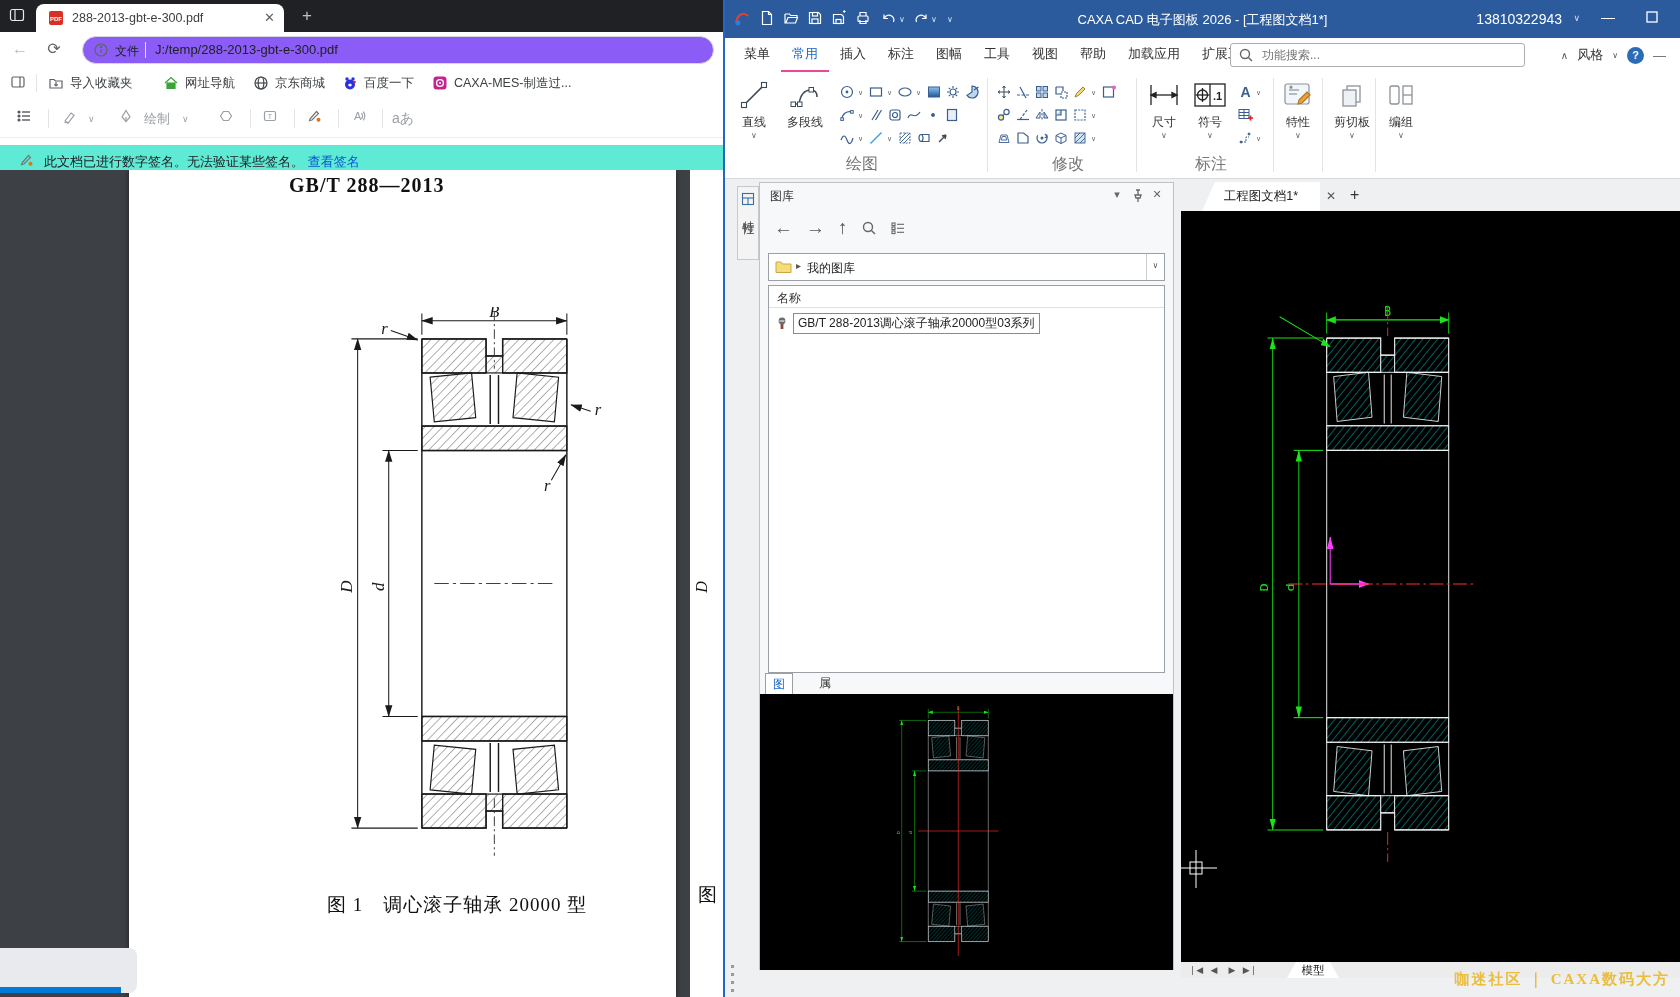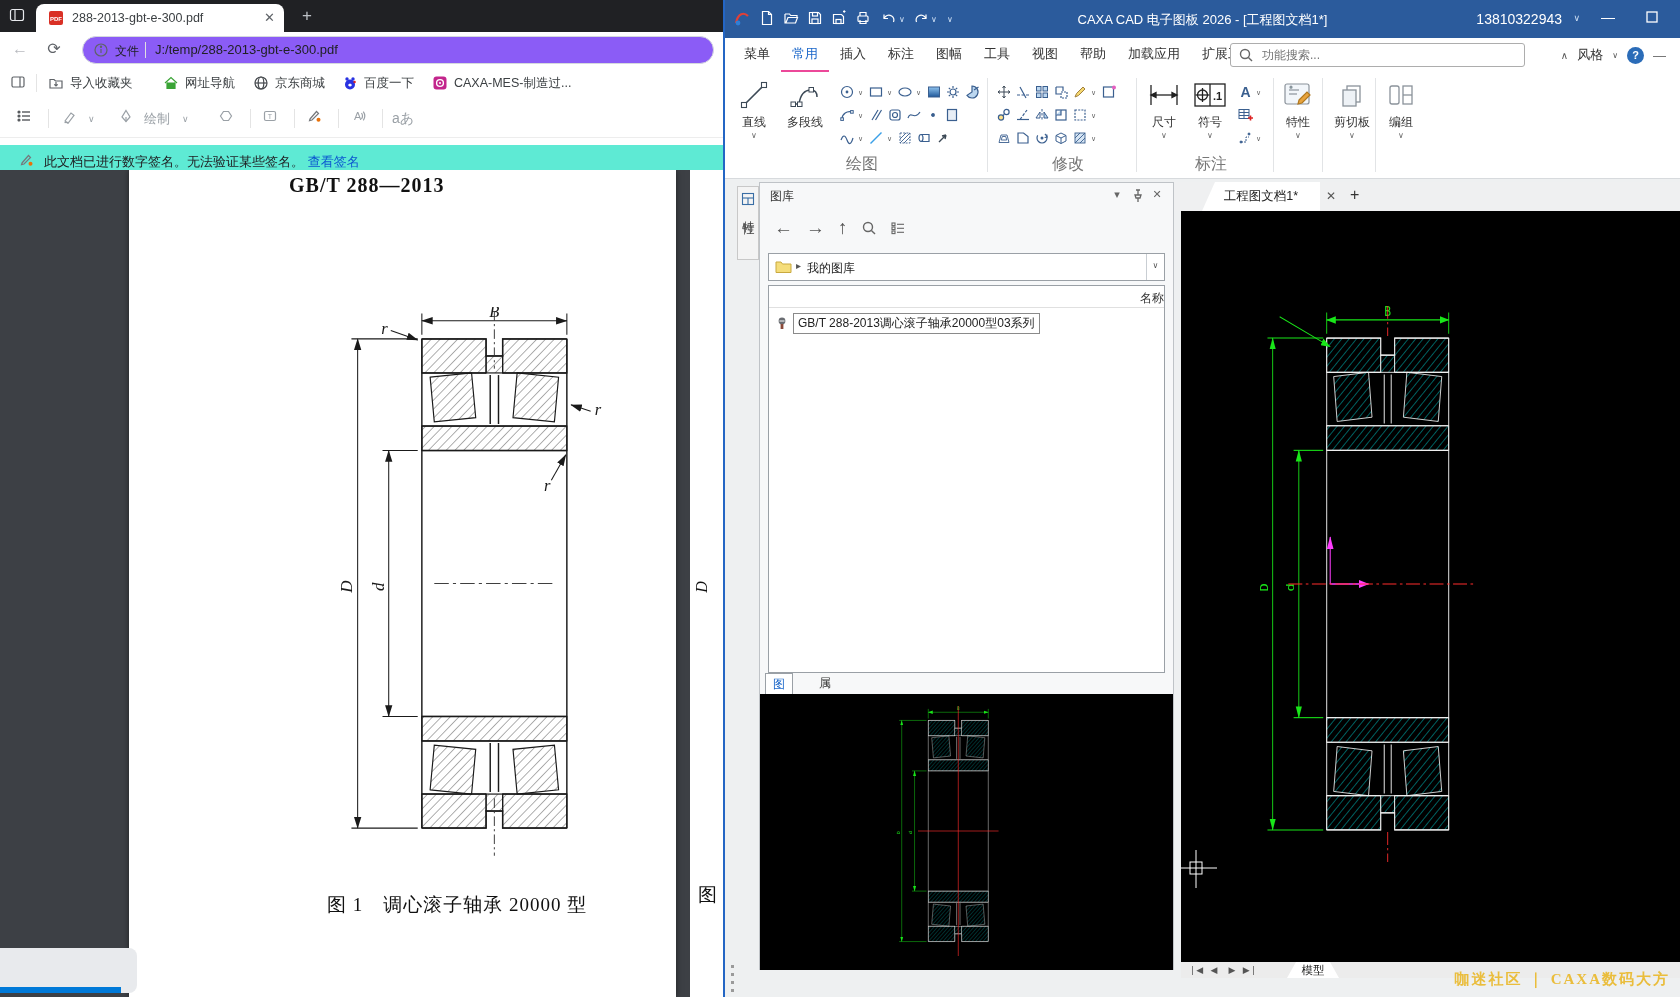--- a/index.html
+++ b/index.html
@@ -78,21 +78,21 @@
   .phead .pt{position:absolute;left:10px;top:5px;font-size:12px;color:#333;}
   .phic{position:absolute;top:5px;color:#666;font-size:11px;width:16px;text-align:center;cursor:pointer;}
   .ptools{position:absolute;left:0;top:24px;width:100%;height:42px;display:flex;align-items:center;gap:13px;padding-left:14px;box-sizing:border-box;color:#555;}
   .ptools .ti{font-size:19px;cursor:pointer;}
   .pcrumb{position:absolute;left:8px;top:70px;right:8px;height:26px;background:#fff;border:1px solid #9aa0a6;}
   .pcrumb .fold{position:absolute;left:6px;top:5px;}
   .pcrumb .car{position:absolute;left:27px;top:6px;color:#555;font-size:10px;}
   .pcrumb .bl{position:absolute;left:38px;top:6px;font-size:12px;color:#222;}
   .pcrumb .dd{position:absolute;right:0;top:0;width:17px;height:100%;border-left:1px solid #c9ced3;color:#555;font-size:8px;text-align:center;line-height:24px;cursor:pointer;}
   .plist{position:absolute;left:8px;top:102px;right:8px;height:386px;background:#fff;border:1px solid #9aa0a6;}
-  .plist .lh{position:absolute;left:0;top:0;right:0;height:22px;border-bottom:1px solid #e0e0e0;font-size:12px;color:#333;padding:4px 0 0 8px;box-sizing:border-box;text-align:right;}
+  .plist .lh{position:absolute;left:0;top:0;right:0;height:22px;border-bottom:1px solid #e0e0e0;font-size:12px;color:#333;padding:4px 0 0 8px;box-sizing:border-box;}
   .litem{position:absolute;left:6px;top:27px;height:20px;display:flex;align-items:center;gap:4px;cursor:pointer;}
   .litem .tip{border:1px solid #8a8a8a;background:#fff;padding:1px 4px;font-size:12px;color:#222;white-space:nowrap;}
   .ptabs{position:absolute;left:0;top:490px;height:21px;}
   .ptab{position:absolute;top:0;height:20px;padding:0 7px;font-size:12px;line-height:20px;cursor:pointer;}
   .ptab.sel{left:5px;background:#fff;border:1px solid #9aa0a6;border-bottom:none;color:#1a66c9;}
   .ptab.unsel{left:52px;color:#333;}
   .pblack{position:absolute;left:0;top:511px;width:413px;height:276px;background:#000;}
   .splitdots{left:4px;top:965px;width:6px;height:28px;display:flex;flex-direction:column;gap:5px;align-items:center;}
   .splitdots i{width:3px;height:3px;background:#9a9a9a;display:block;}
   .docbar{left:449px;top:182px;width:506px;height:29px;background:#eff0f1;}

